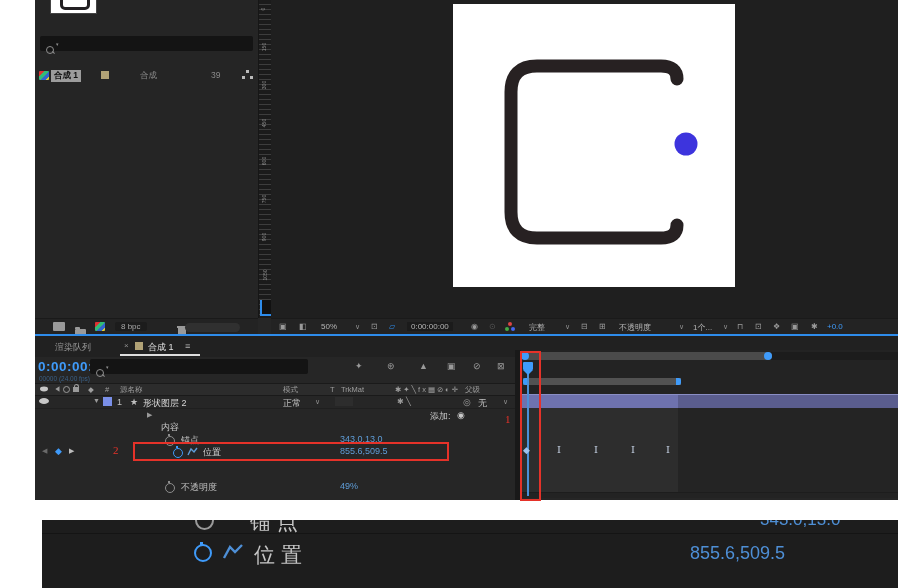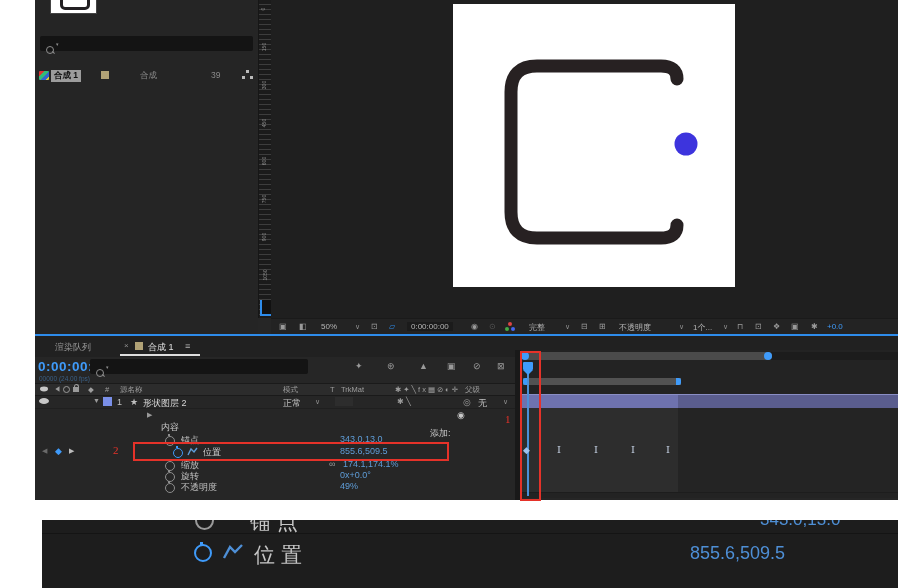--- a/index.html
+++ b/index.html
@@ -60,20 +60,28 @@
 
     <div class="abs" style="left:0;top:69px;width:223px;height:13px;font-size:8.5px">
       <span class="i-comp abs" style="left:4px;top:2px"></span>
       <span class="abs" style="left:16px;top:1px;background:#9c9c9c;color:#101010;padding:0 3px;font-weight:bold">合成 1</span>
       <span class="abs" style="left:66px;top:2px;width:8px;height:8px;background:#b1a276"></span>
       <span class="abs" style="left:105px;top:1px;color:#8a8a8a">合成</span>
       <span class="abs" style="left:176px;top:1px;color:#8a8a8a">39</span>
       <span class="i-net abs" style="left:207px;top:1px"></span>
     </div>
 
+    <div class="abs" style="left:0;top:318px;width:223px;height:16px;background:#232323;border-top:1px solid #1a1a1a">
+      <span class="i-film abs" style="left:18px;top:3px"></span>
+      <span class="i-folder abs" style="left:40px;top:4px"></span>
+      <span class="i-comp abs" style="left:60px;top:3px"></span>
+      <span class="abs" style="left:80px;top:3px;font-size:8px;color:#a8a8a8;background:#1c1c1c;padding:0 6px;border-radius:2px">8 bpc</span>
+      <span class="i-trash abs" style="left:128px;top:4px"></span>
+      <span class="abs" style="left:150px;top:4px;width:55px;height:9px;background:#303030;border-radius:5px"></span>
+    </div>
   </div>
 
   <div class="abs" style="left:223px;top:0;width:13px;height:318px;background:#1b1b1b;border-left:1px solid #161616;border-right:1px solid #3a3a3a;background-image:repeating-linear-gradient(to bottom,transparent 0 4px,#3d3d3d 4px 5px)">
     <span class="abs" style="left:3px;top:6px;font-size:5px;color:#8e8e8e;transform:rotate(-90deg)">0</span>
     <span class="abs" style="left:1px;top:44px;font-size:5px;color:#8e8e8e;transform:rotate(-90deg)">150</span>
     <span class="abs" style="left:1px;top:82px;font-size:5px;color:#8e8e8e;transform:rotate(-90deg)">300</span>
     <span class="abs" style="left:1px;top:120px;font-size:5px;color:#8e8e8e;transform:rotate(-90deg)">450</span>
     <span class="abs" style="left:1px;top:158px;font-size:5px;color:#8e8e8e;transform:rotate(-90deg)">600</span>
     <span class="abs" style="left:1px;top:196px;font-size:5px;color:#8e8e8e;transform:rotate(-90deg)">750</span>
     <span class="abs" style="left:1px;top:234px;font-size:5px;color:#8e8e8e;transform:rotate(-90deg)">900</span>
@@ -172,21 +180,21 @@
         <span class="abs" style="left:300px;top:2px;width:18px;height:9px;background:#2d2d2d"></span>
         <span class="abs" style="left:362px;top:2px;color:#9a9a9a;font-size:8px">✱ ╲</span>
         <span class="abs" style="left:428px;top:2px;color:#9a9a9a">◎</span>
         <span class="abs" style="left:443px;top:2px;color:#c0c0c0">无</span>
         <span class="abs dd" style="left:468px;top:3px">∨</span>
       </div>
 
       <div class="abs" style="left:0;top:52px;width:480px;height:12px;font-size:9px">
         <span class="abs" style="left:112px;top:2px;color:#9a9a9a;font-size:7px">▶</span>
         <span class="abs" style="left:126px;top:12px;color:#c8c8c8">内容</span>
-        <span class="abs" style="left:395px;top:18px;color:#c8c8c8">添加:</span>
+        <span class="abs" style="left:395px;top:1px;color:#c8c8c8">添加:</span>
         <span class="abs" style="left:422px;top:1px;color:#c8c8c8">◉</span>
       </div>
 
 
       <div class="abs" style="left:0;top:76px;width:480px;height:12px;font-size:9px">
         <span class="sw abs" style="left:130px;top:3px"></span>
         <span class="abs" style="left:146px;top:1px;color:#c0c0c0">锚点</span>
         <span class="abs val" style="left:305px;top:1px">343.0,13.0</span>
       </div>
 
@@ -195,32 +203,21 @@
         <span class="abs" style="left:20px;top:1px;color:#3f9bfa;font-size:9px">◆</span>
         <span class="abs" style="left:34px;top:2px;color:#bdbdbd;font-size:7px">▶</span>
         <span class="sw active abs" style="left:138px;top:3px"></span>
         <svg class="abs" style="left:152px;top:2px" width="11" height="9" viewBox="0 0 11 9">
             <polyline points="1,8 4,2 7,5 10,1" fill="none" stroke="#5f9dd8" stroke-width="1.4"></polyline>
           </svg>
         <span class="abs" style="left:168px;top:1px;color:#d0d0d0">位置</span>
         <span class="abs val" style="left:305px;top:1px">855.6,509.5</span>
       </div>
 
-      <div class="abs" style="left:0;top:102px;width:480px;height:11px;font-size:9px">
-        <span class="sw abs" style="left:130px;top:2px"></span>
-        <span class="abs" style="left:146px;top:0;color:#c0c0c0">缩放</span>
-        <span class="abs" style="left:294px;top:0;color:#9a9a9a">∞</span>
-        <span class="abs val" style="left:308px;top:0">174.1,174.1%</span>
-      </div>
-
-      <div class="abs" style="left:0;top:113px;width:480px;height:11px;font-size:9px">
-        <span class="sw abs" style="left:130px;top:2px"></span>
-        <span class="abs" style="left:146px;top:0;color:#c0c0c0">旋转</span>
-        <span class="abs val" style="left:305px;top:0">0x+0.0°</span>
-      </div>
+
 
       <div class="abs" style="left:0;top:124px;width:480px;height:12px;font-size:9px">
         <span class="sw abs" style="left:130px;top:2px"></span>
         <span class="abs" style="left:146px;top:0;color:#c0c0c0">不透明度</span>
         <span class="abs val" style="left:305px;top:0">49%</span>
       </div>
     </div>
 
     <div class="abs" style="left:480px;top:14px;width:6px;height:150px;background:#191919"></div>
 

